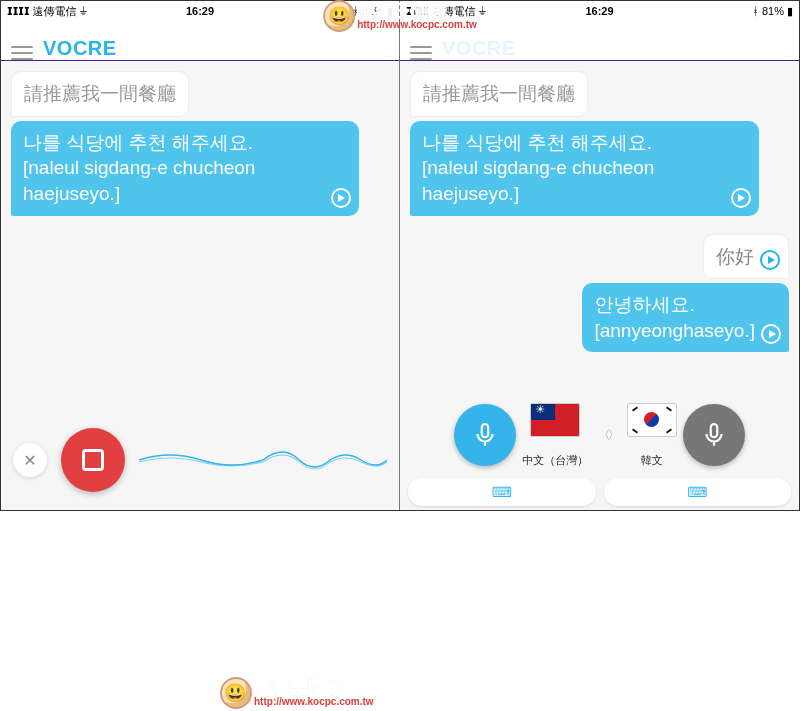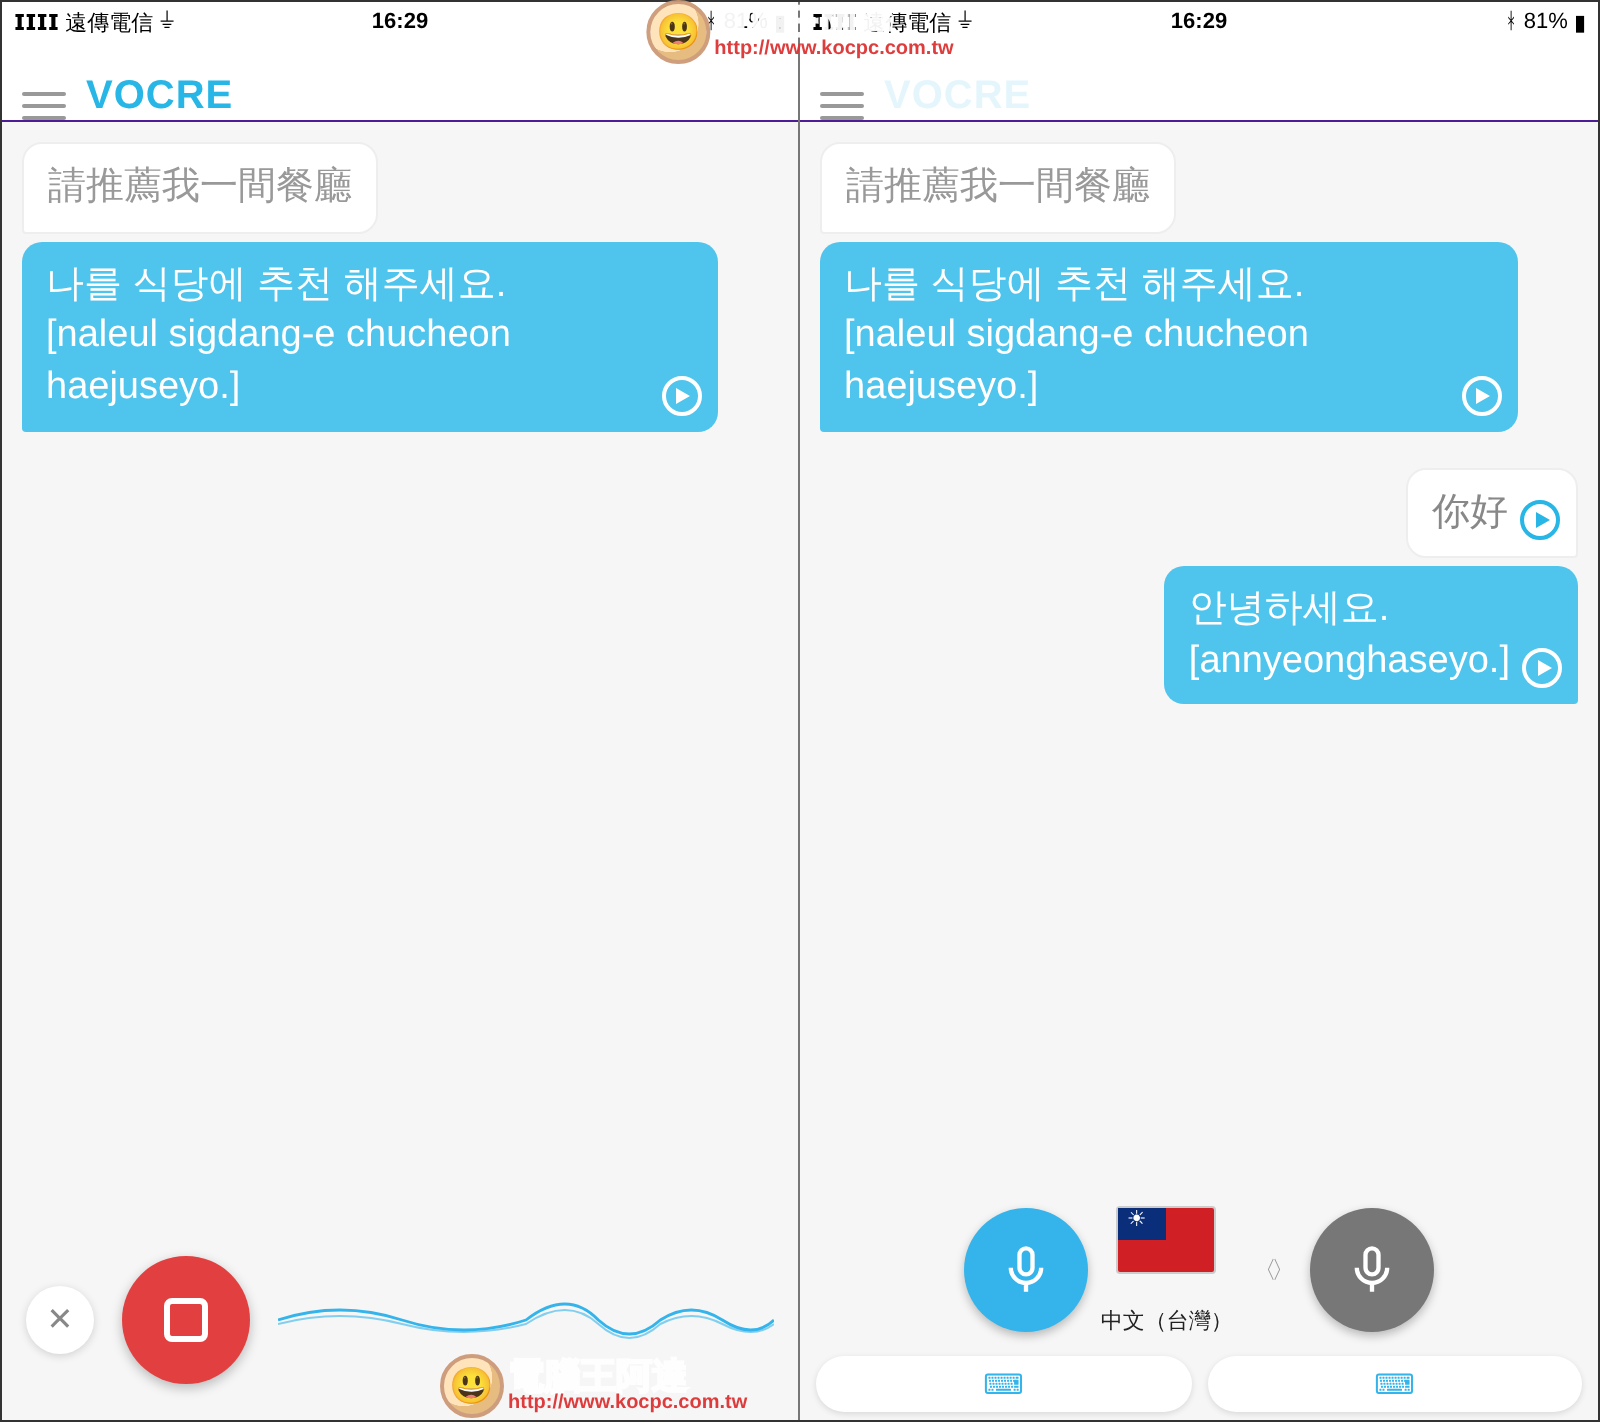--- a/index.html
+++ b/index.html
@@ -1,17 +1,17 @@
 <!DOCTYPE html>
 <html><head>
 <meta charset="utf-8">
 <style>
 *{box-sizing:border-box;margin:0;padding:0;font-family:-apple-system,BlinkMacSystemFont,"Segoe UI",Arial,sans-serif}
 body{width:800px;height:711px;background:#fff;position:relative;overflow:hidden}
-.frame{width:800px;height:711px;border:1px solid #333;display:flex;background:#f6f6f6}
+.frame{width:800px;height:511px;border:1px solid #333;display:flex;background:#f6f6f6}
 .pane{width:50%;height:100%;display:flex;flex-direction:column;background:#f6f6f6;position:relative}
 .pane.left{border-right:1px solid #777}
 .status{height:20px;background:#fff;font-size:11px;display:flex;align-items:center;justify-content:space-between;padding:0 6px;font-weight:500}
 .status .sl,.status .sr{display:flex;align-items:center;gap:3px}
 .status .sc{position:absolute;left:50%;transform:translateX(-50%);font-weight:600}
 .navbar{height:40px;background:#fff;display:flex;align-items:flex-end;padding:0 10px;border-bottom:1px solid #4c1d95}
 .hamb{width:22px;height:14px;display:flex;flex-direction:column;justify-content:space-between;margin-right:10px}
 .hamb span{height:2px;background:#999;border-radius:1px}
 .logo{font-size:20px;font-weight:700;letter-spacing:.5px;color:#27b6e6}
 .chat{flex:1;padding:10px 10px 0 10px;display:flex;flex-direction:column;gap:4px;overflow:hidden}
@@ -159,20 +159,30 @@
         <svg viewBox="0 0 24 24" fill="none" stroke="#fff" stroke-width="2">
               <rect x="9" y="2" width="6" height="12" rx="3"></rect>
               <path d="M5 11a7 7 0 0 0 14 0M12 18v4"></path>
             </svg>
       </div>
       <div class="langblk">
         <div class="flag tw"></div>
         <div class="langlbl">中文（台灣）</div>
       </div>
       <div class="swap">〈 〉</div>
+      <div class="langblk">
+        <div class="flag kr">
+              <div class="circ"></div>
+              <div class="bar b1"></div>
+              <div class="bar b2"></div>
+              <div class="bar b3"></div>
+              <div class="bar b4"></div>
+            </div>
+        <div class="langlbl">韓文</div>
+      </div>
       <div class="micbtn gray">
         <svg viewBox="0 0 24 24" fill="none" stroke="#fff" stroke-width="2">
               <rect x="9" y="2" width="6" height="12" rx="3"></rect>
               <path d="M5 11a7 7 0 0 0 14 0M12 18v4"></path>
             </svg>
       </div>
     </div>
     <div class="kbrow">
       <div class="kbbtn">
             <span>⌨</span>

